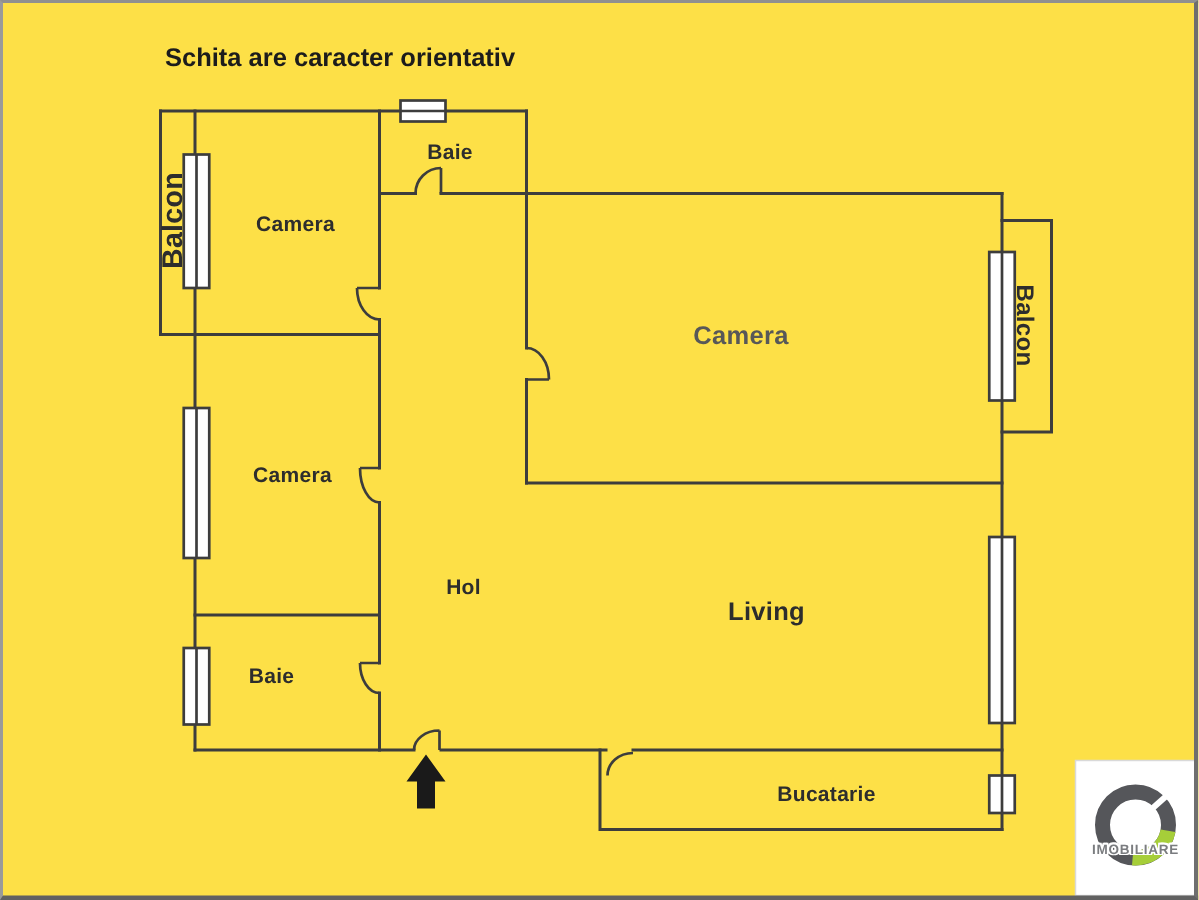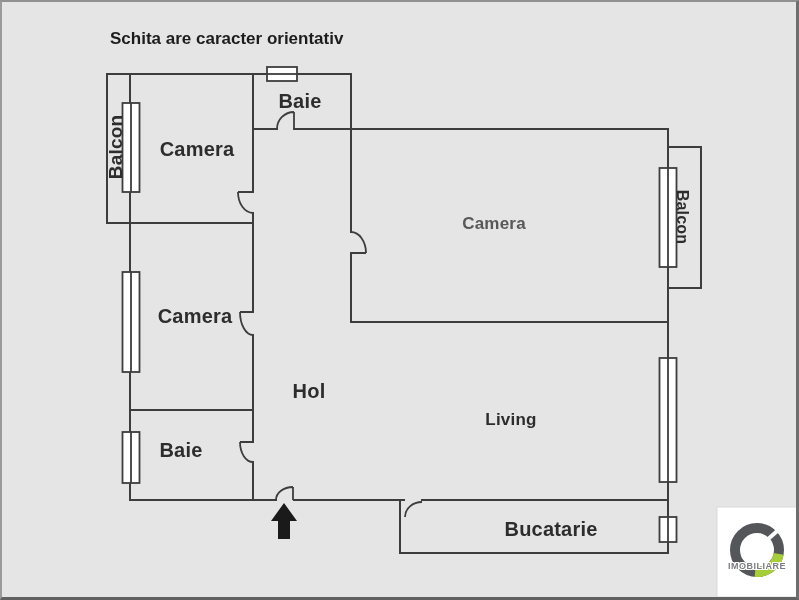--- a/index.html
+++ b/index.html
@@ -1,28 +1,28 @@
 <!DOCTYPE html>
 <html><head>
 <meta charset="utf-8">
 <style>
   html,body{margin:0;padding:0;background:#fff;}
-  #canvas{position:relative;width:799px;height:600px;background:#e5e5e5;overflow:hidden;
+  #canvas{position:relative;width:799px;height:600px;background:#fde047;overflow:hidden;
           font-family:"Liberation Sans", sans-serif;}
   #frame{position:absolute;inset:0;pointer-events:none;
          border-top:2px solid #909090;border-left:2px solid #9a9a9a;
          border-right:3px solid #6e6e6e;border-bottom:3px solid #616161;}
   svg{position:absolute;left:0;top:0;}
   .lbl{position:absolute;font-weight:700;color:#2d2d2d;white-space:nowrap;
-       transform:translate(-50%,-50%);font-size:20px;letter-spacing:.2px;}
+       transform:translate(-50%,-50%);font-size:14px;letter-spacing:.2px;}
   .lbl.muted{color:#585858;font-size:17px;}
   .lbl.vert-ccw{transform:translate(-50%,-50%) rotate(-90deg);font-size:19px;}
   .lbl.vert-cw{transform:translate(-50%,-50%) rotate(90deg);font-size:16px;}
   #title{position:absolute;left:110px;top:29px;font-size:17px;font-weight:700;color:#1c1c1c;}
-  #living-lbl{font-size:17px;margin-top:12px;}
+  #living-lbl{font-size:17px;}
   
   .logo-text{position:absolute;left:717px;width:80px;text-align:center;
      text-shadow:-1px -1px 0 #fff,1px -1px 0 #fff,-1px 1px 0 #fff,1px 1px 0 #fff,
                  0 -1px 0 #fff,0 1px 0 #fff,-1px 0 0 #fff,1px 0 0 #fff;}
   #logo-brand{top:535px;font-size:22px;font-weight:800;color:#54565a;letter-spacing:1px;}
   #logo-sub{top:561px;font-size:9px;font-weight:700;color:#7a7c7f;letter-spacing:.5px;}
 </style>
 </head>
 <body>
 

